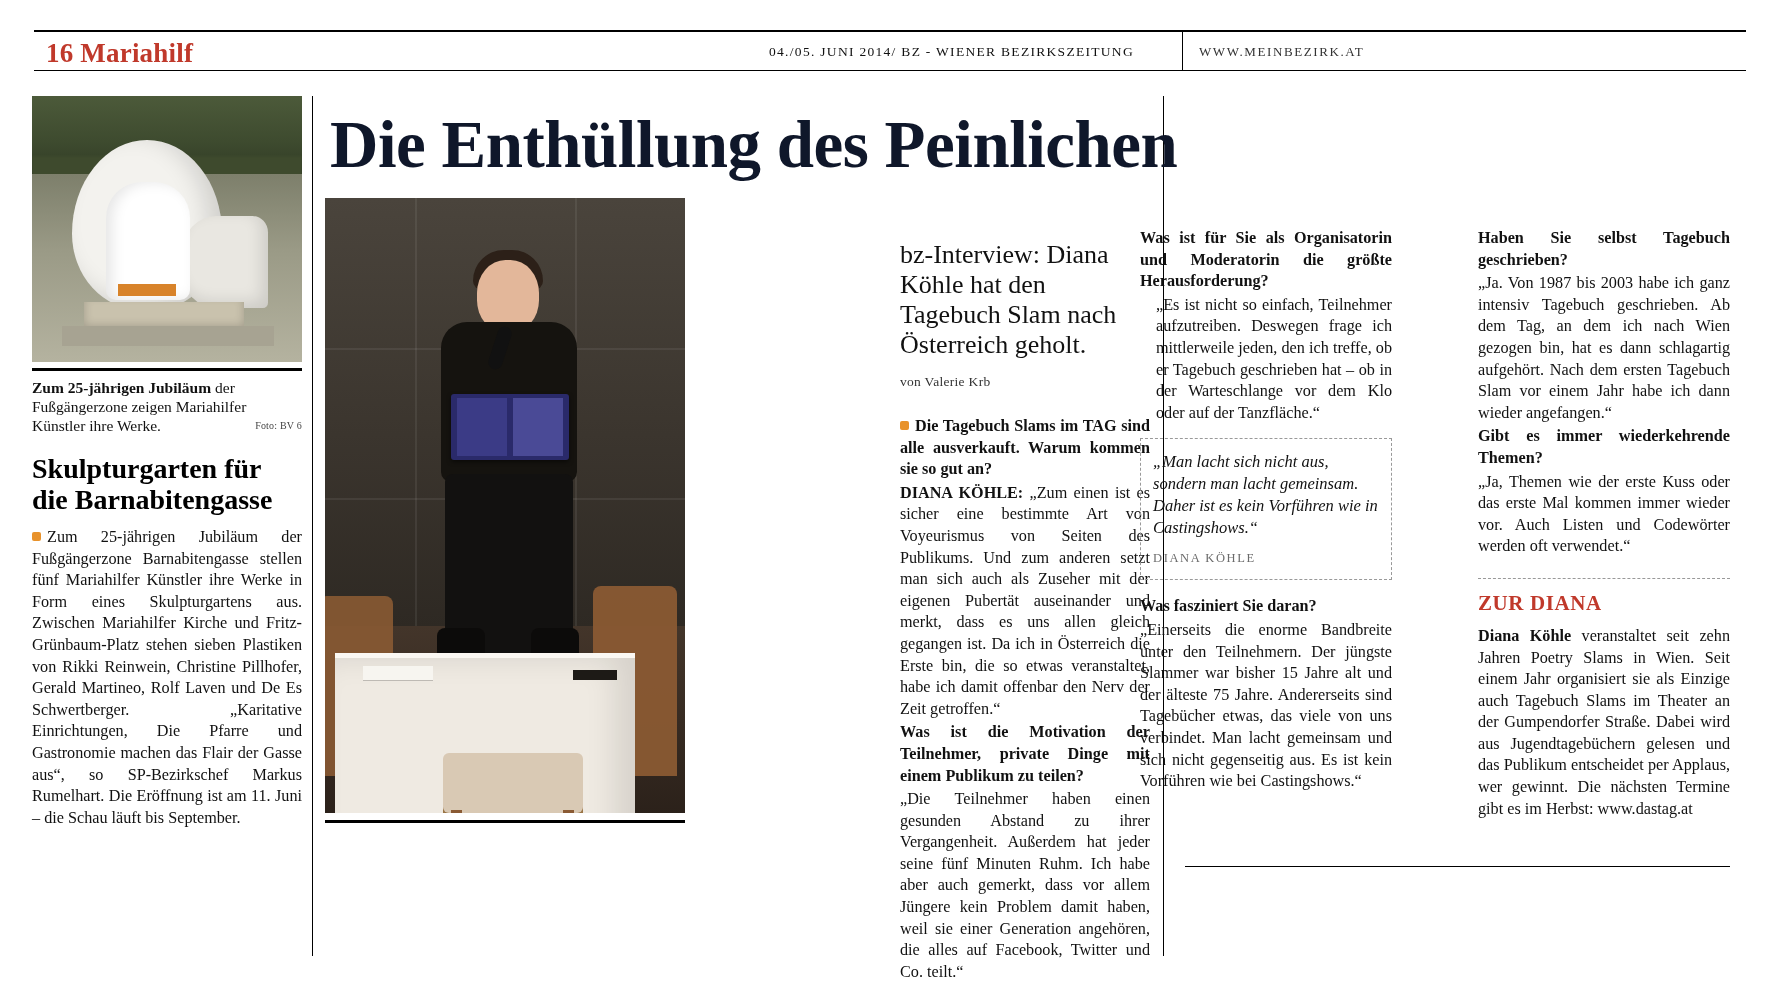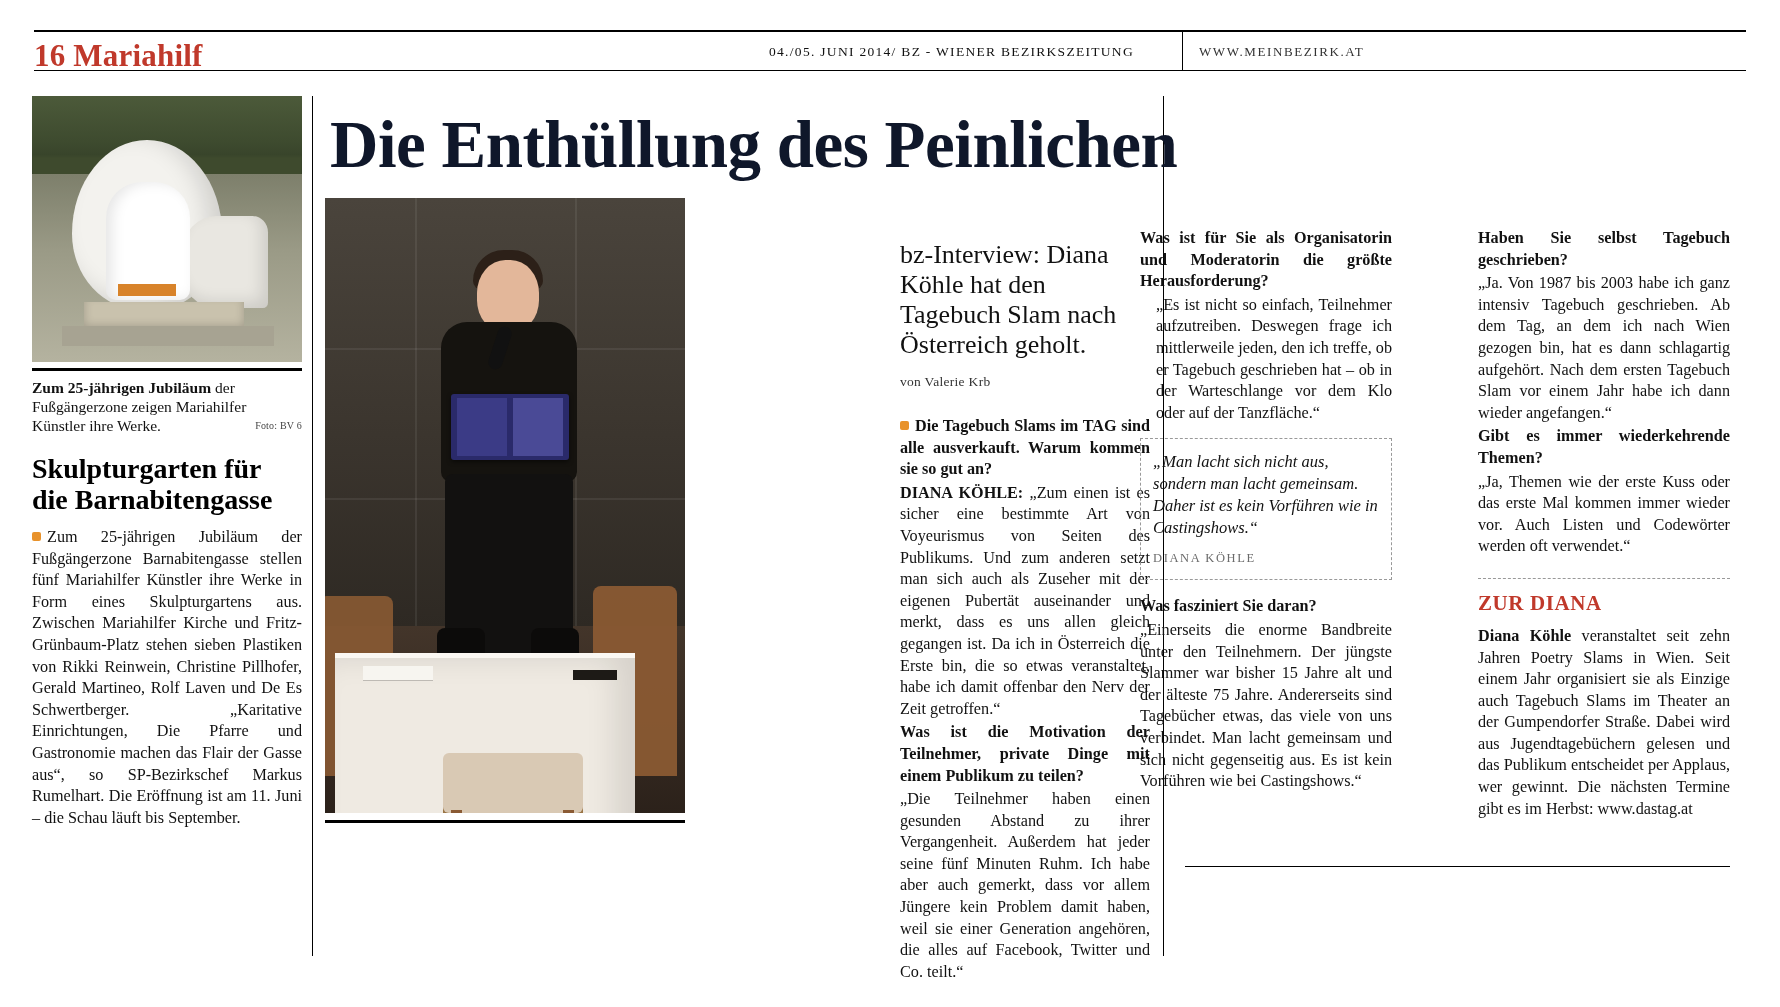--- a/index.html
+++ b/index.html
@@ -42,25 +42,25 @@
   .masthead-rule-bottom {
     position: absolute;
     left: 0;
     top: 40px;
     width: 1712px;
     height: 1px;
     background: #000;
   }
   .section-title {
     position: absolute;
-    left: 0;
+    left: 12px;
     top: 8px;
     font-family: "Liberation Serif", serif;
     font-weight: bold;
-    font-size: 31px;
+    font-size: 27px;
     color: #c0392b;
     letter-spacing: 0.2px;
   }
   .issue-line {
     position: absolute;
     left: 735px;
     top: 14px;
     font-family: "Liberation Serif", serif;
     font-size: 13.5px;
     letter-spacing: 1.3px;

